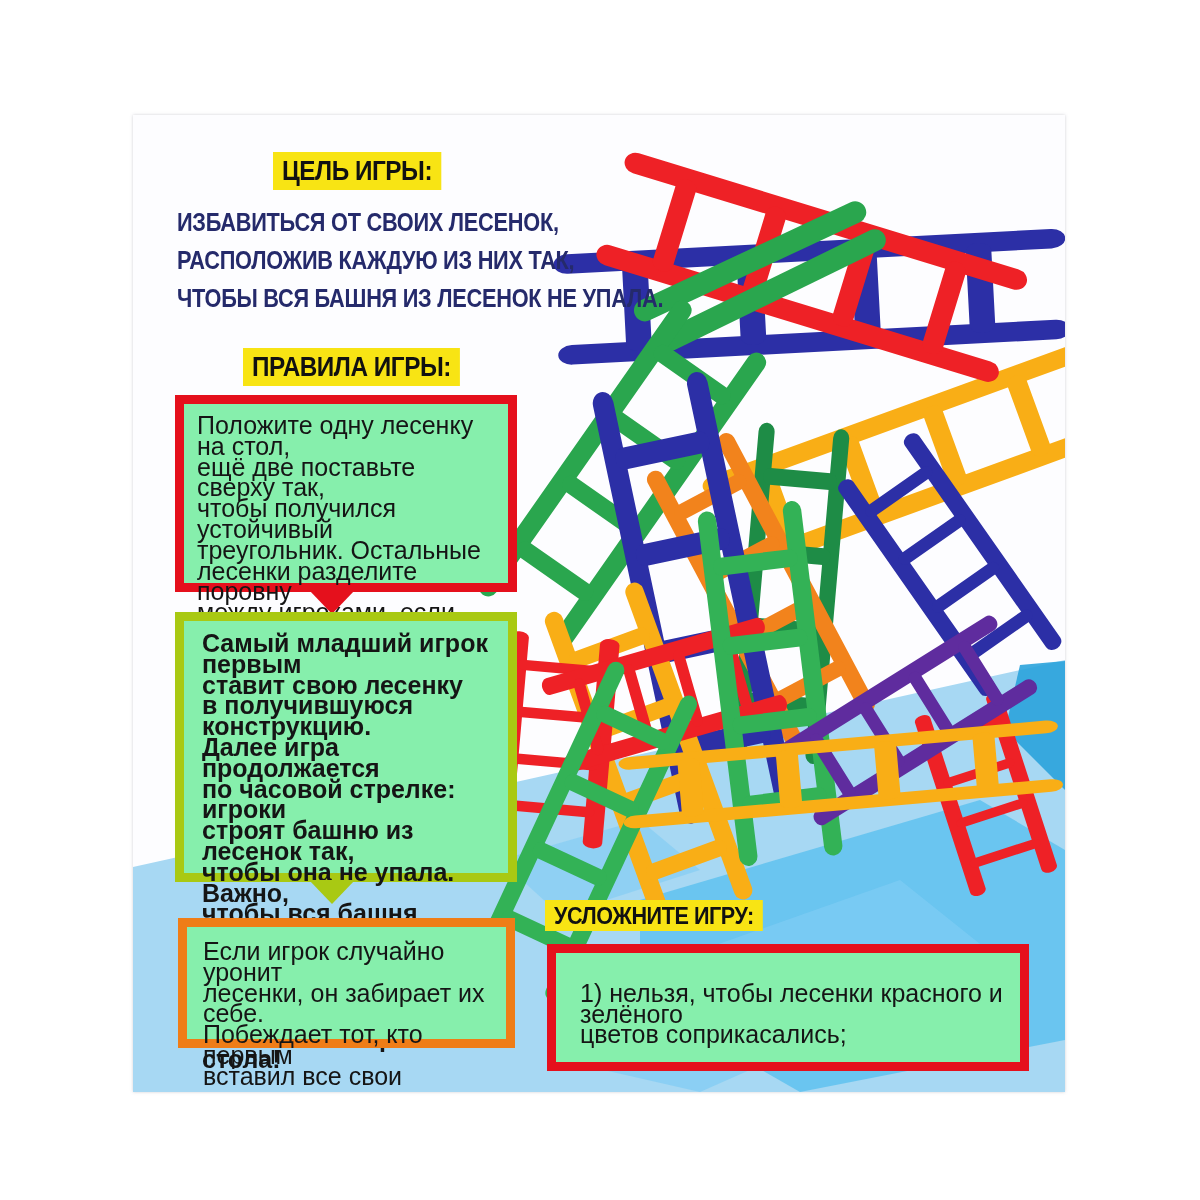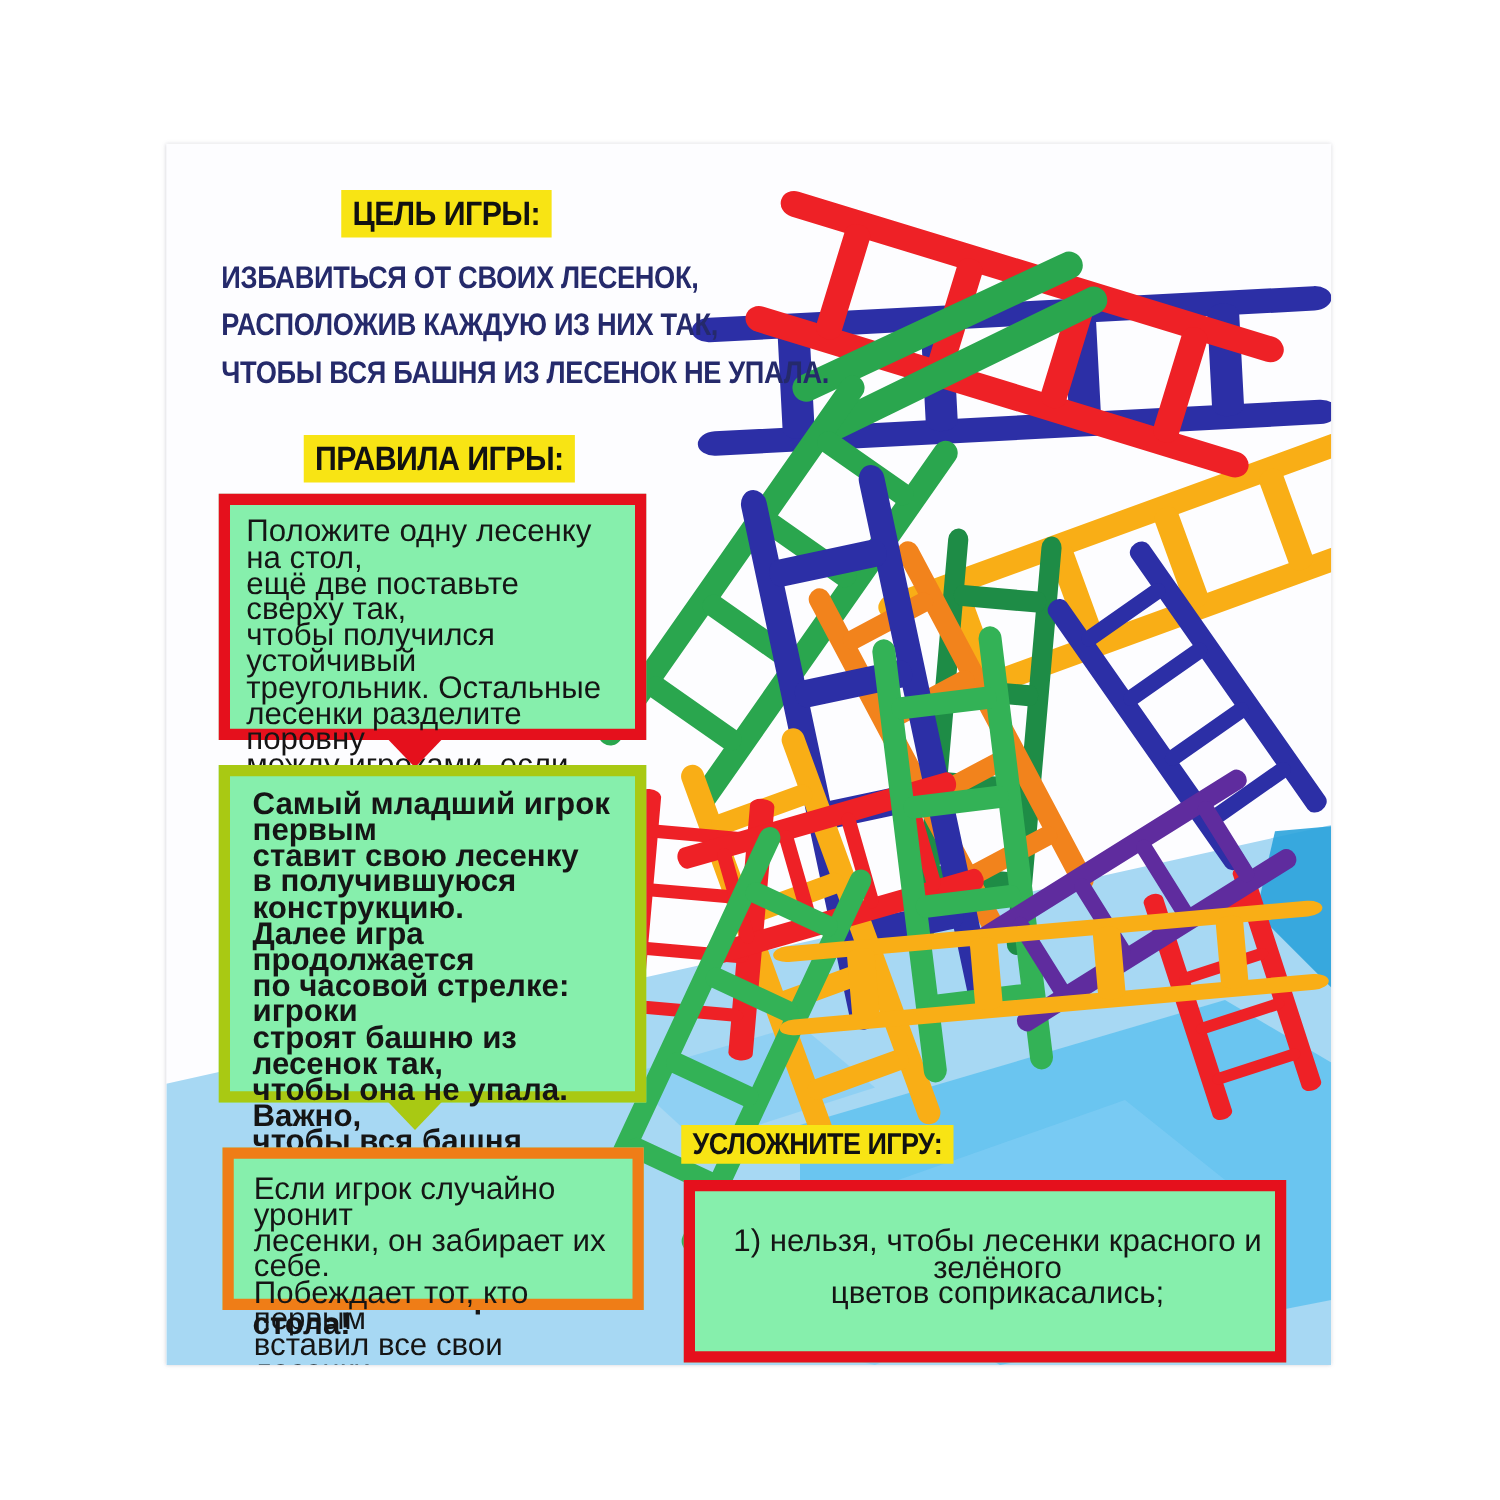--- a/index.html
+++ b/index.html
@@ -144,19 +144,19 @@
 касаться поверхности стола!</div>
     <div class="tail green" style="left:176px;top:765px;"></div>
 
     <div class="bubble orange" style="left:45px;top:803px;width:337px;height:130px;padding:14px 8px 8px 16px;">Если игрок случайно уронит
 лесенки, он забирает их себе.
 Побеждает тот, кто первым
 вставил все свои лесенки
 в башню.</div>
 
     <div class="ylabel small" style="left:412px;top:785px;">УСЛОЖНИТЕ ИГРУ:</div>
-    <div class="bubble red" style="left:414px;top:829px;width:482px;height:146px;padding:9px 4px 0 24px;text-align:center;">
+    <div class="bubble red" style="left:414px;top:829px;width:482px;height:127px;padding:9px 4px 0 24px;">
       <div class="hard-item">1) нельзя, чтобы лесенки красного и зелёного
 цветов соприкасались;</div>
     </div>
 
   </div>
 </div>
 
 </body></html>

